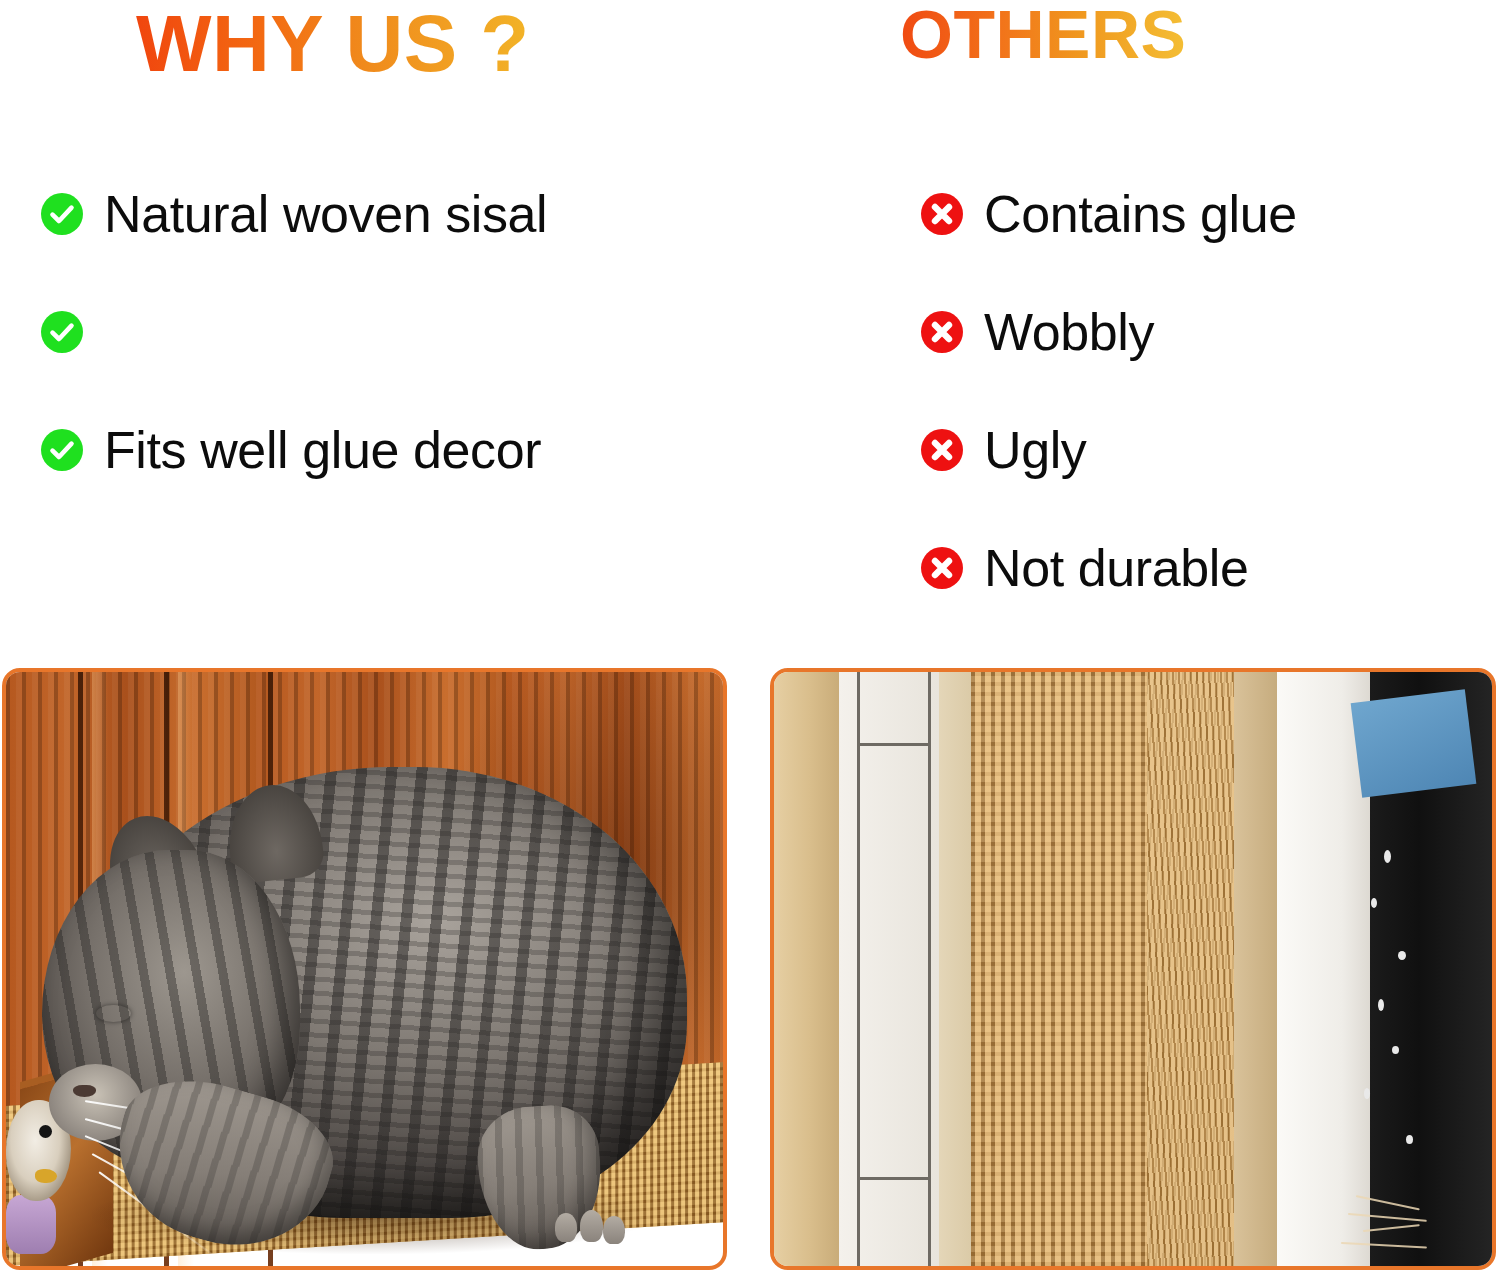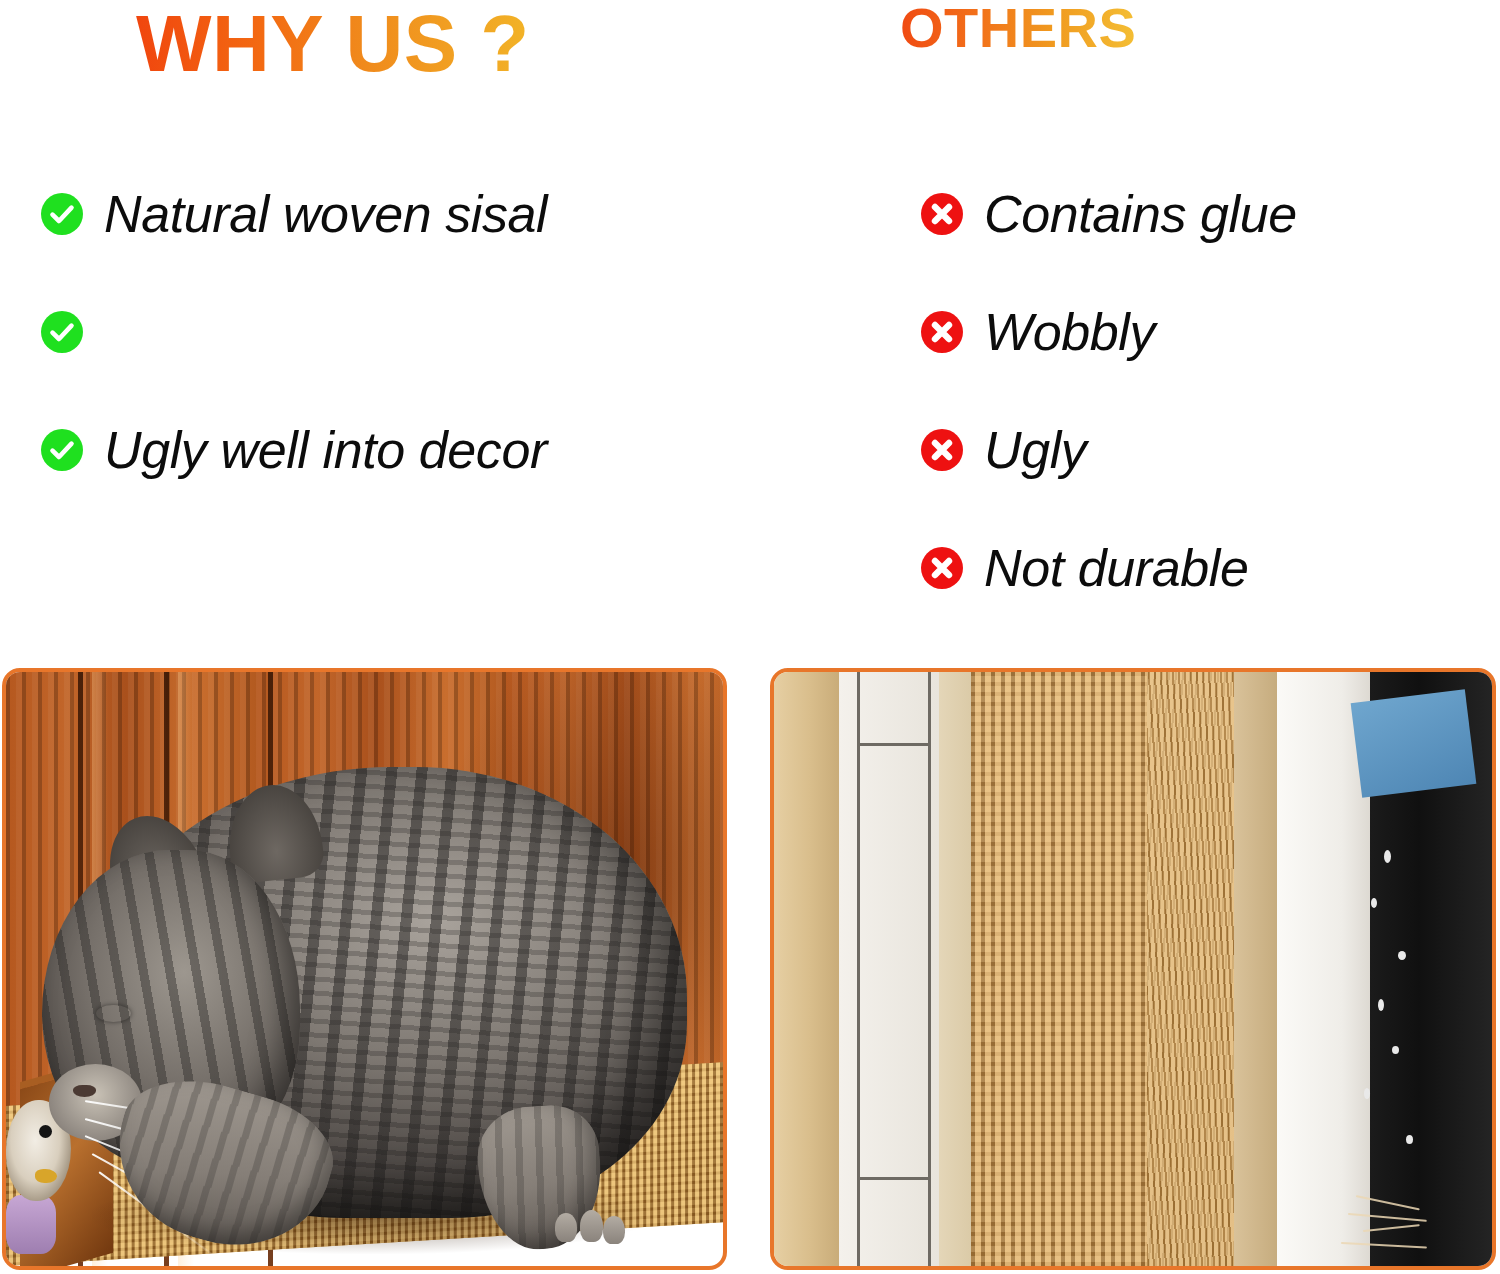--- a/index.html
+++ b/index.html
@@ -36,29 +36,28 @@
   }
   .title-why {
     left: 136px;
     top: 4px;
     font-size: 80px;
     background-image: linear-gradient(90deg, #F0460E 0%, #F36A12 32%, #F08A1C 58%, #F2B327 100%);
   }
   .title-others {
     left: 900px;
     top: 0px;
-    font-size: 56px;
+    font-size: 68px;
     background-image: linear-gradient(90deg, #F04A12 0%, #F2721A 34%, #F0991F 64%, #F4BE34 100%);
   }
 
   
   .list {
     position: absolute;
     top: 180px;
-    font-style: italic;
   }
   .list-pros { left: 40px; width: 700px; }
   .list-cons { left: 920px; width: 540px; }
 
   .row {
     display: flex;
     align-items: center;
     height: 68px;
     margin-bottom: 50px;
   }
@@ -378,21 +377,21 @@
         <circle cx="22" cy="22" r="21" fill="#1FE01F"></circle>
         <path d="M12.5 22.6 L19 29 L31.5 15.6" fill="none" stroke="#FFFFFF" stroke-width="4.6" stroke-linecap="round" stroke-linejoin="round"></path>
       </svg>
     </div>
 
     <div class="row">
       <svg class="icon" viewBox="0 0 44 44">
         <circle cx="22" cy="22" r="21" fill="#1FE01F"></circle>
         <path d="M12.5 22.6 L19 29 L31.5 15.6" fill="none" stroke="#FFFFFF" stroke-width="4.6" stroke-linecap="round" stroke-linejoin="round"></path>
       </svg>
-      <span class="row-label">Ugly well into decor</span>
+      <span class="row-label">Fits well glue decor</span>
     </div>
 
 
   </div>
 
   <div class="list list-cons">
 
     <div class="row">
       <svg class="icon" viewBox="0 0 44 44">
         <circle cx="22" cy="22" r="21" fill="#EE1111"></circle>

